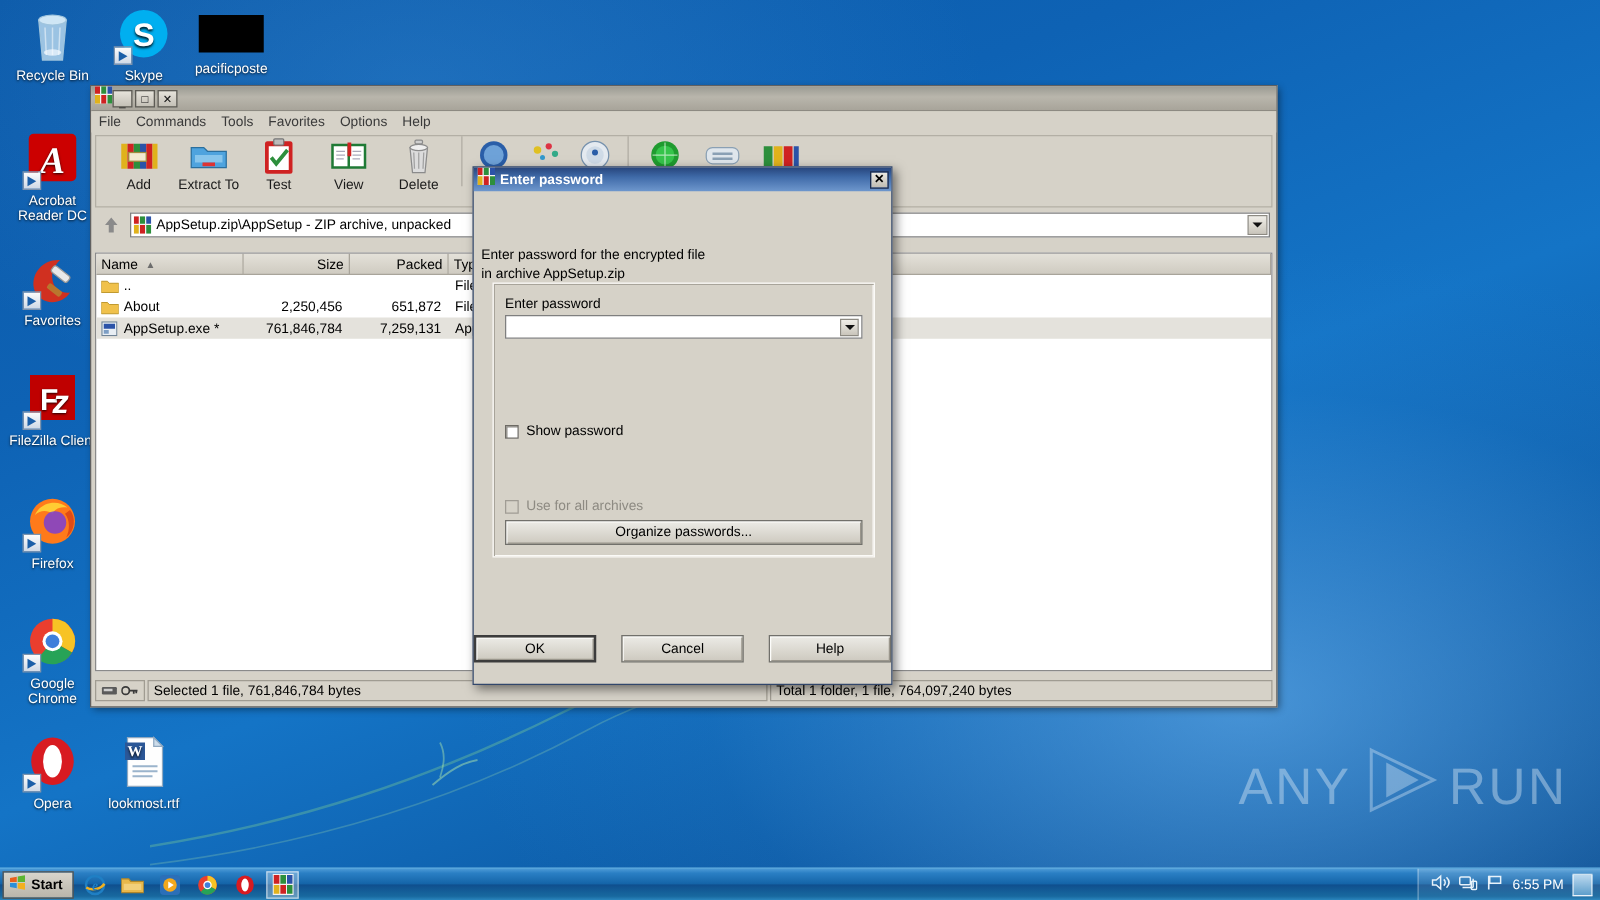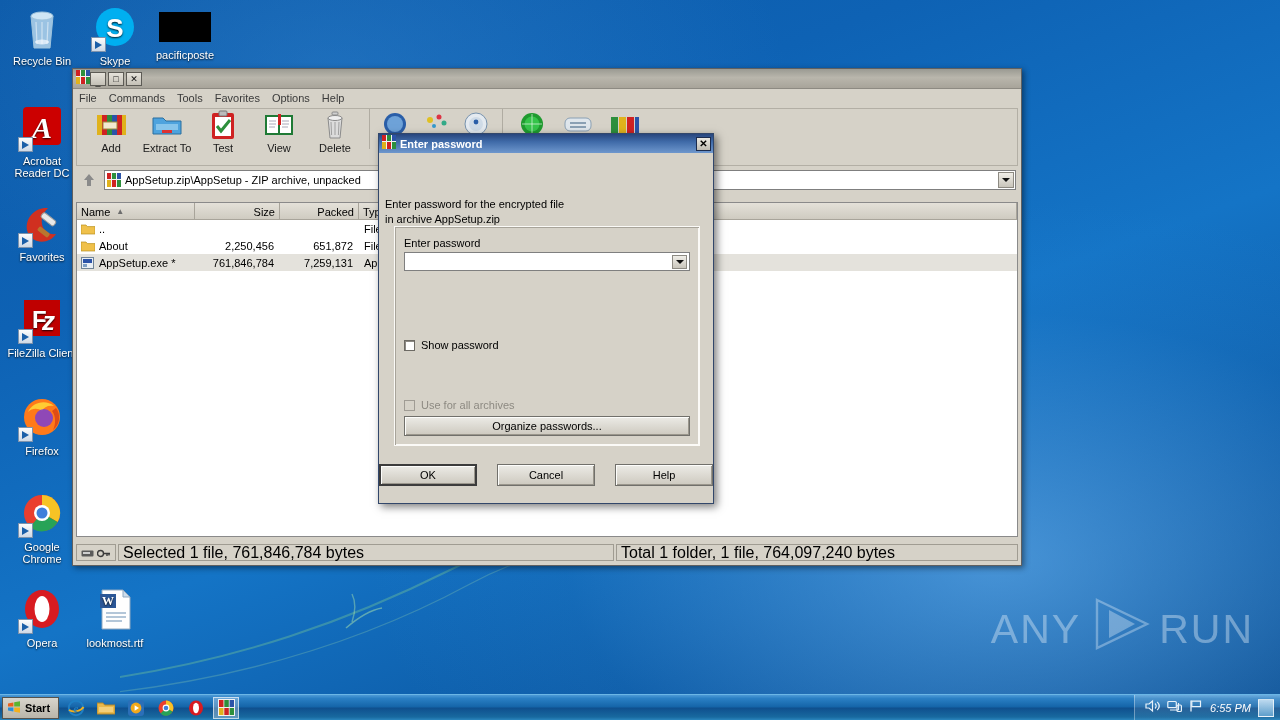--- a/index.html
+++ b/index.html
@@ -173,30 +173,30 @@
   .statusbar {
     position: absolute; left: 3px; right: 3px; bottom: 3px; height: 19px;
     display: flex; align-items: center; gap: 2px;
   }
   .sb-icons {
     width: 40px; height: 17px; border: 1px solid #a09c92;
     background: #d6d2c8; display: flex; align-items: center; justify-content: center; gap: 3px;
   }
   .sb-panel {
     height: 17px; border: 1px solid #a09c92; background: #d6d2c8;
-    font-size: 16px; color: #000; padding-left: 4px; display: flex; align-items: center;
+    font-size: 11px; color: #000; padding-left: 4px; display: flex; align-items: center;
   }
   .sb-left { width: 496px; }
   .sb-right { flex: 1; }
 
   
   #password-dialog {
     position: absolute;
     left: 378px; top: 133px;
-    width: 336px; height: 371px;
+    width: 336px; height: 415px;
     background: #d6d2c8;
     border: 1px solid #32476b;
     box-shadow: 3px 3px 8px rgba(0,0,0,0.5);
     z-index: 50;
   }
   .dlg-title {
     height: 19px;
     background: linear-gradient(#27457c, #3f6aa8 40%, #6e97cd 100%);
     display: flex; align-items: center; padding: 0 2px 0 3px;
   }
@@ -273,21 +273,21 @@
     background: rgba(255,255,255,0.30);
     border: 1px solid rgba(255,255,255,0.6);
   }
   #tray {
     position: absolute; right: 0; top: 0; height: 26px;
     display: flex; align-items: center; gap: 7px;
     padding: 0 6px 0 10px;
     background: linear-gradient(rgba(255,255,255,0.18), rgba(255,255,255,0.02));
     border-left: 1px solid rgba(255,255,255,0.35);
   }
-  #tray .clock { color: #fff; font-size: 11px; font-style: italic; }
+  #tray .clock { color: #fff; font-size: 11px; }
   #showdesktop {
     width: 16px; height: 18px;
     background: linear-gradient(#bcd9ef,#5d9ecb);
     border: 1px solid rgba(255,255,255,0.7);
   }
 
   
   #anyrun-watermark {
     position: absolute; right: 26px; bottom: 58px;
     display: flex; align-items: center; gap: 6px;

